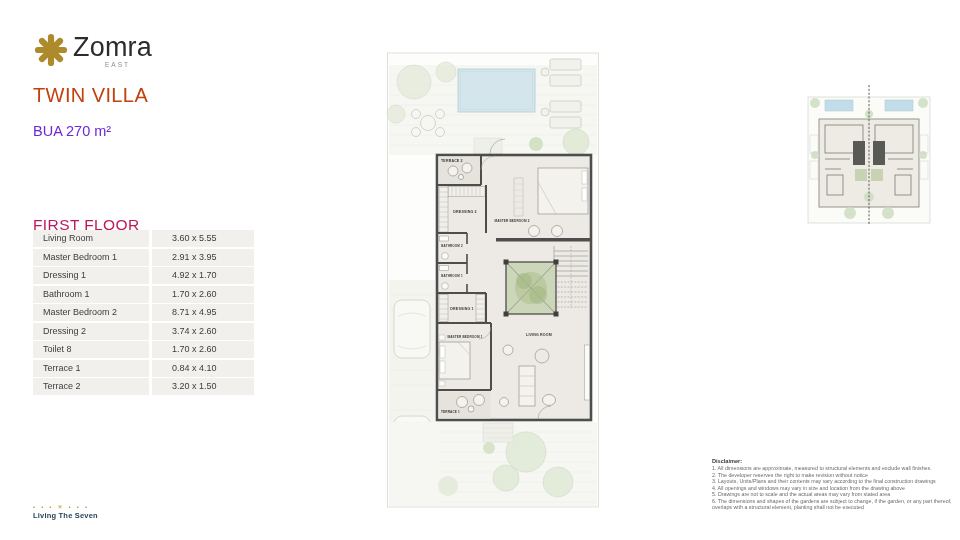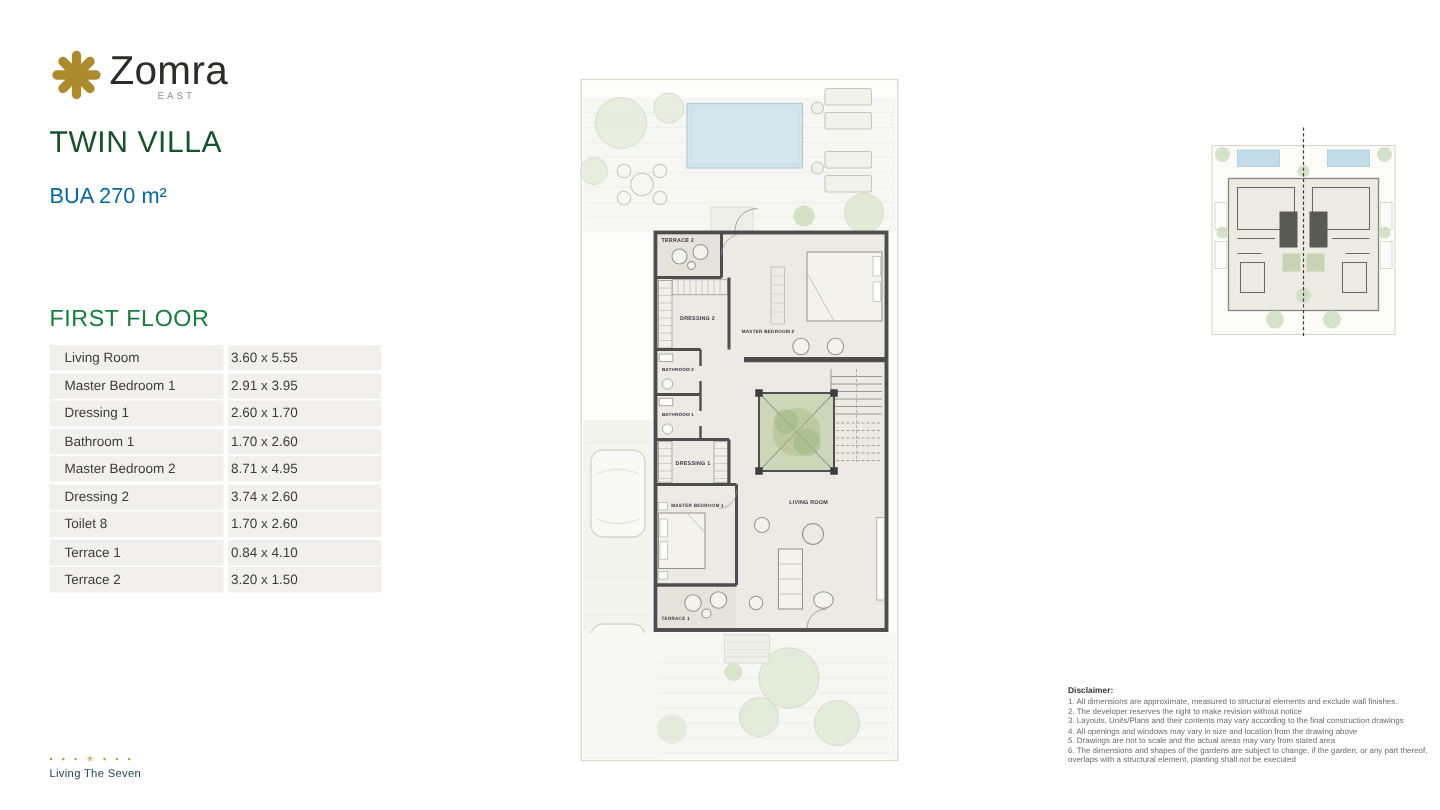--- a/index.html
+++ b/index.html
@@ -6,45 +6,45 @@
   html,body { width:960px; height:540px; }
   body { font-family:"Liberation Sans", sans-serif; background:#ffffff; position:relative; overflow:hidden; }
   .page { position:absolute; left:0; top:0; width:856px; height:540px; background:#ffffff; }
 
   
   .logo { position:absolute; left:33px; top:28px; width:160px; height:44px; }
   .logo-icon { position:absolute; left:0; top:4px; width:36px; height:36px; }
   .logo-word { position:absolute; left:40px; top:4px; font-size:27px; letter-spacing:0.2px; color:#2d2c2a; font-weight:500; }
   .logo-sub { position:absolute; left:72px; top:33px; font-size:6.5px; letter-spacing:2px; color:#8d8d8b; font-weight:400; }
 
-  .unit-type { position:absolute; left:33px; top:84px; font-size:20px; font-weight:500; letter-spacing:0.4px; color:#14532d; }
-  .bua { position:absolute; left:33px; top:123px; font-size:14.5px; font-weight:400; color:#0369a1; }
-
-  
-  .floor-heading { position:absolute; left:33px; top:204px; font-size:15.5px; font-weight:500; letter-spacing:0.4px; color:#15803d; }
+  .unit-type { position:absolute; left:33px; top:84px; font-size:20px; font-weight:500; letter-spacing:0.4px; color:#c2410c; }
+  .bua { position:absolute; left:33px; top:123px; font-size:14.5px; font-weight:400; color:#6d28d9; }
+
+  
+  .floor-heading { position:absolute; left:33px; top:216px; font-size:15.5px; font-weight:500; letter-spacing:0.4px; color:#be185d; }
   .room-table { position:absolute; left:33px; top:230px; width:221px; }
   .room-row { display:flex; margin-bottom:1.5px; }
   .room-row .cell { background:#f1f0ed; height:17px; line-height:17px; font-size:9px; color:#3c3c3c; }
   .room-row .name { width:116px; padding-left:10px; margin-right:3px; }
-  .room-row .dims { flex:1; padding-left:2px; }
+  .room-row .dims { flex:1; padding-left:20px; }
 
   
   .plan-svg { position:absolute; left:386px; top:50px; width:215px; height:460px; }
   .keyplan-svg { position:absolute; left:805px; top:83px; width:128px; height:143px; }
   .plan-label { font-family:"Liberation Sans", sans-serif; font-size:3.6px; fill:#3a3a3a; letter-spacing:0.15px; font-weight:700; }
 
   
   .disclaimer { position:absolute; left:712px; top:458px; width:242px; }
   .disclaimer .title { font-size:5.6px; font-weight:700; color:#3a3a3a; margin-bottom:1px; }
   .disclaimer .line { font-size:5.3px; line-height:6.5px; color:#6b6b6b; }
 
   
   .footer { position:absolute; left:33px; top:504px; }
   .footer .marks { font-size:6px; letter-spacing:2.2px; color:#B9952F; line-height:7px; }
-  .footer .tagline { font-size:7.5px; font-weight:400; color:#1c3e52; letter-spacing:0.2px; }
+  .footer .tagline { font-size:7.5px; font-weight:700; color:#1c3e52; letter-spacing:0.2px; }
 </style>
 </head>
 <body>
 
 <div class="page">
 
   <div class="logo">
     <svg class="logo-icon" viewBox="0 0 36 36">
       <g stroke="#AD8A2C" stroke-width="6.2" stroke-linecap="round">
         <line x1="18" y1="5" x2="18" y2="31"></line>
@@ -66,21 +66,21 @@
     <div class="room-row">
         <div class="cell name">Living Room</div>
         <div class="cell dims">3.60 x 5.55</div>
       </div>
     <div class="room-row">
         <div class="cell name">Master Bedroom 1</div>
         <div class="cell dims">2.91 x 3.95</div>
       </div>
     <div class="room-row">
         <div class="cell name">Dressing 1</div>
-        <div class="cell dims">2.60 x 1.70</div>
+        <div class="cell dims">4.92 x 1.70</div>
       </div>
     <div class="room-row">
         <div class="cell name">Bathroom 1</div>
         <div class="cell dims">1.70 x 2.60</div>
       </div>
     <div class="room-row">
         <div class="cell name">Master Bedroom 2</div>
         <div class="cell dims">8.71 x 4.95</div>
       </div>
     <div class="room-row">

